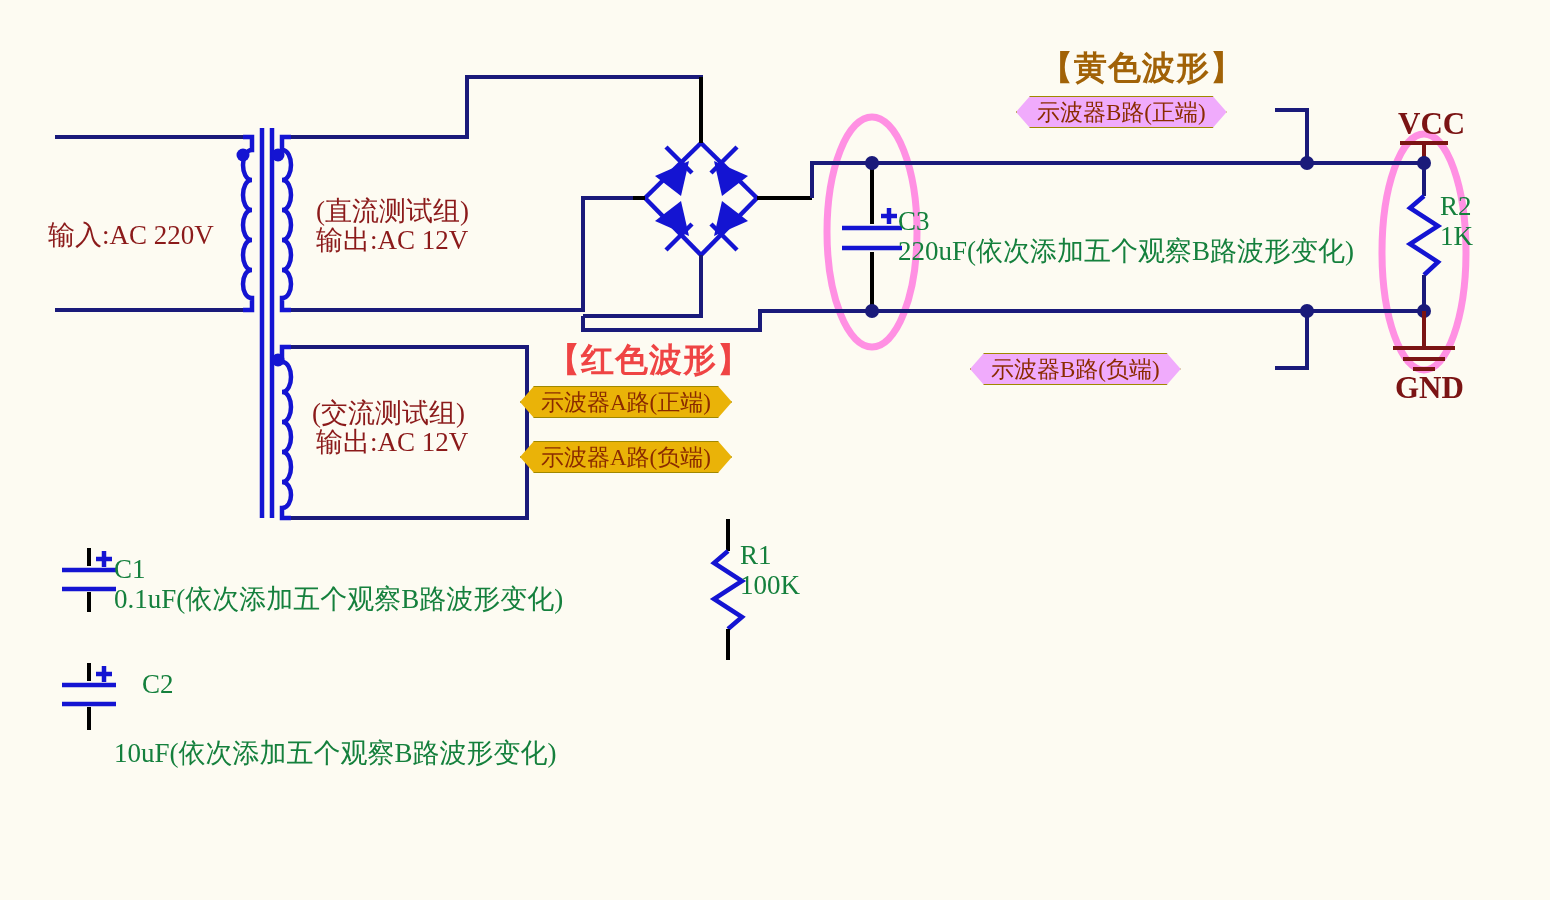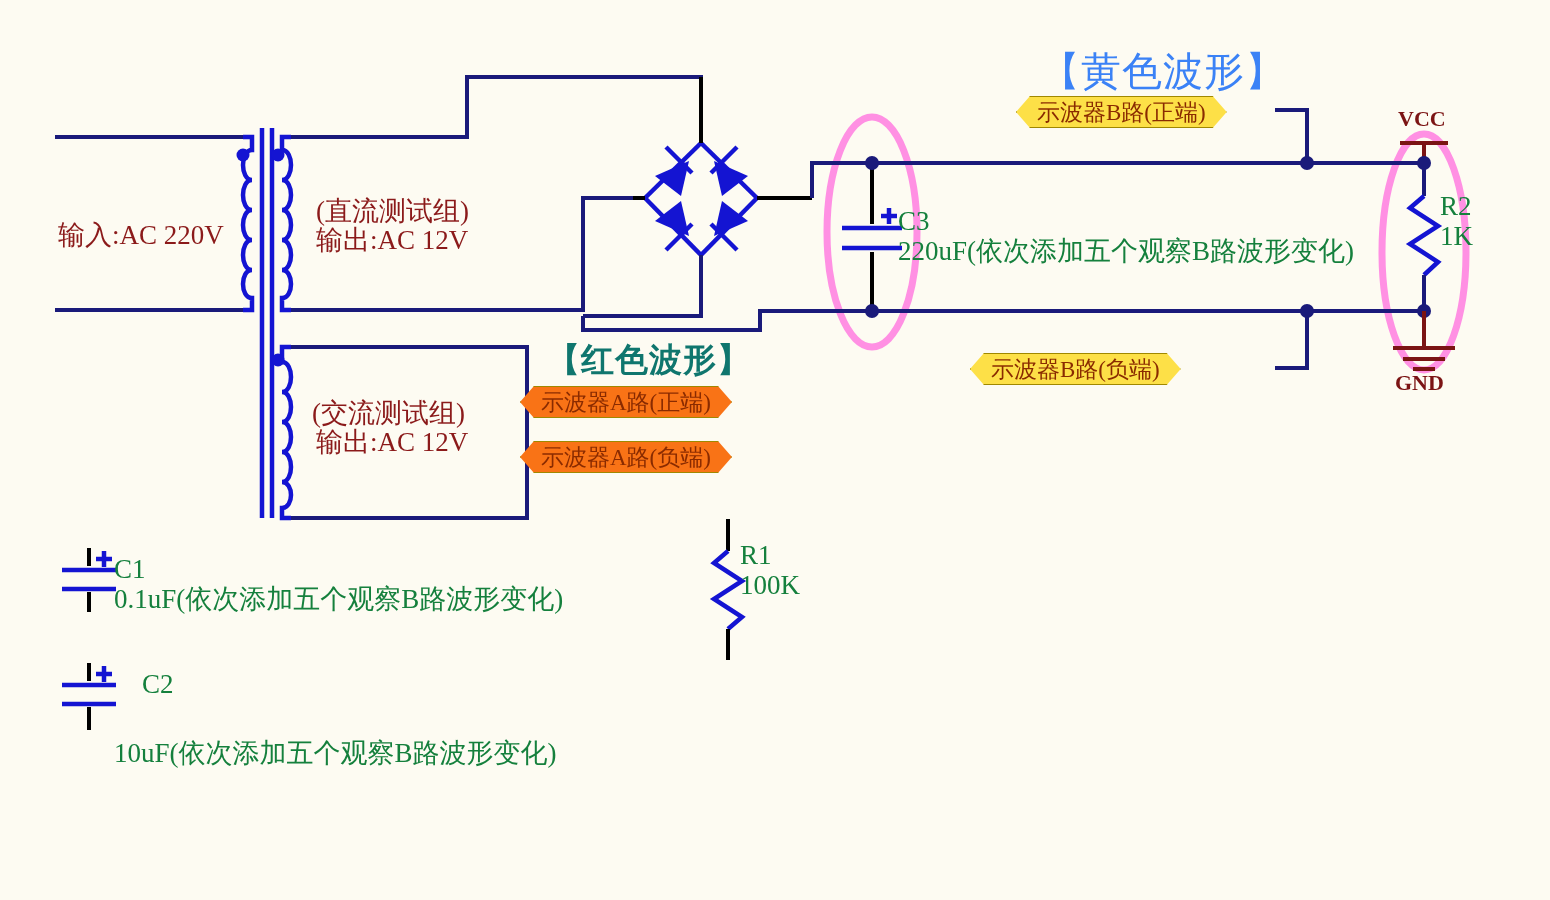--- a/index.html
+++ b/index.html
@@ -9,47 +9,47 @@
     font-family:"Liberation Serif","DejaVu Serif",serif;
     overflow:hidden;
     position:relative;
   }
   #stage{position:absolute;left:0;top:0;width:1550px;height:900px;}
   svg.layer{position:absolute;left:0;top:0;width:1550px;height:900px;}
   .txt{position:absolute;white-space:nowrap;line-height:1;}
 
   .lbl-red{color:#8b1a1a;font-size:27px;font-family:"Liberation Serif","DejaVu Serif",serif;}
   .lbl-blue{color:#15803d;font-size:27px;font-family:"Liberation Serif","DejaVu Serif",serif;}
-  .lbl-darkred{color:#7b1414;font-size:22px;font-family:"Liberation Serif","DejaVu Serif",serif;font-weight:bold;}
+  .lbl-darkred{color:#7b1414;font-size:31px;font-family:"Liberation Serif","DejaVu Serif",serif;font-weight:bold;}
 
   .hdr-red{
-    color:#0f766e;font-size:33px;font-weight:bold;
+    color:#ef4444;font-size:33px;font-weight:bold;
     font-family:"Liberation Serif","DejaVu Serif",serif;
     letter-spacing:1px;
   }
   .hdr-olive{
-    color:#3b82f6;font-size:40px;font-weight:normal;
+    color:#a16207;font-size:33px;font-weight:bold;
     font-family:"Liberation Serif","DejaVu Serif",serif;
     letter-spacing:1px;
   }
 
   .flag{
     position:absolute;
     height:30px;
     display:flex;align-items:center;justify-content:center;
-    background:#f97316;
+    background:#eab308;
     border:1px solid #a08800;
     color:#8a2b00;
     font-size:23px;
     font-family:"Liberation Serif","DejaVu Serif",serif;
     padding:0 20px;
     -webkit-clip-path:polygon(14px 0, calc(100% - 14px) 0, 100% 50%, calc(100% - 14px) 100%, 14px 100%, 0 50%);
     clip-path:polygon(14px 0, calc(100% - 14px) 0, 100% 50%, calc(100% - 14px) 100%, 14px 100%, 0 50%);
   }
-  .flag-b{background:#fde047;color:#8a2b00;}
+  .flag-b{background:#f0abfc;color:#8a2b00;}
 
   .watermark{
     position:absolute;
     color:#d8d8d8;
     font-size:33px;
     font-family:"Liberation Sans","DejaVu Sans",sans-serif;
     letter-spacing:3px;
     -webkit-text-stroke:0.6px #c2c2c2;
   }
 </style>
@@ -221,21 +221,21 @@
     </g>
 
     <g>
       <line class="wk" x1="728" y1="519" x2="728" y2="551"></line>
       <polyline class="cb" points="728,551 714,563 742,581 714,599 742,617 728,629"></polyline>
       <line class="wk" x1="728" y1="629" x2="728" y2="660"></line>
     </g>
 
   </svg>
 
-  <div class="txt lbl-red" style="left:58px;top:222px;">输入:AC 220V</div>
+  <div class="txt lbl-red" style="left:48px;top:222px;">输入:AC 220V</div>
 
   <div class="txt lbl-red" style="left:316px;top:198px;">(直流测试组)</div>
   <div class="txt lbl-red" style="left:316px;top:227px;">输出:AC 12V</div>
 
   <div class="txt lbl-red" style="left:312px;top:400px;">(交流测试组)</div>
   <div class="txt lbl-red" style="left:316px;top:429px;">输出:AC 12V</div>
 
   <div class="txt hdr-red" style="left:547px;top:344px;">【红色波形】</div>
 
   <div class="txt hdr-olive" style="left:1040px;top:52px;">【黄色波形】</div>

